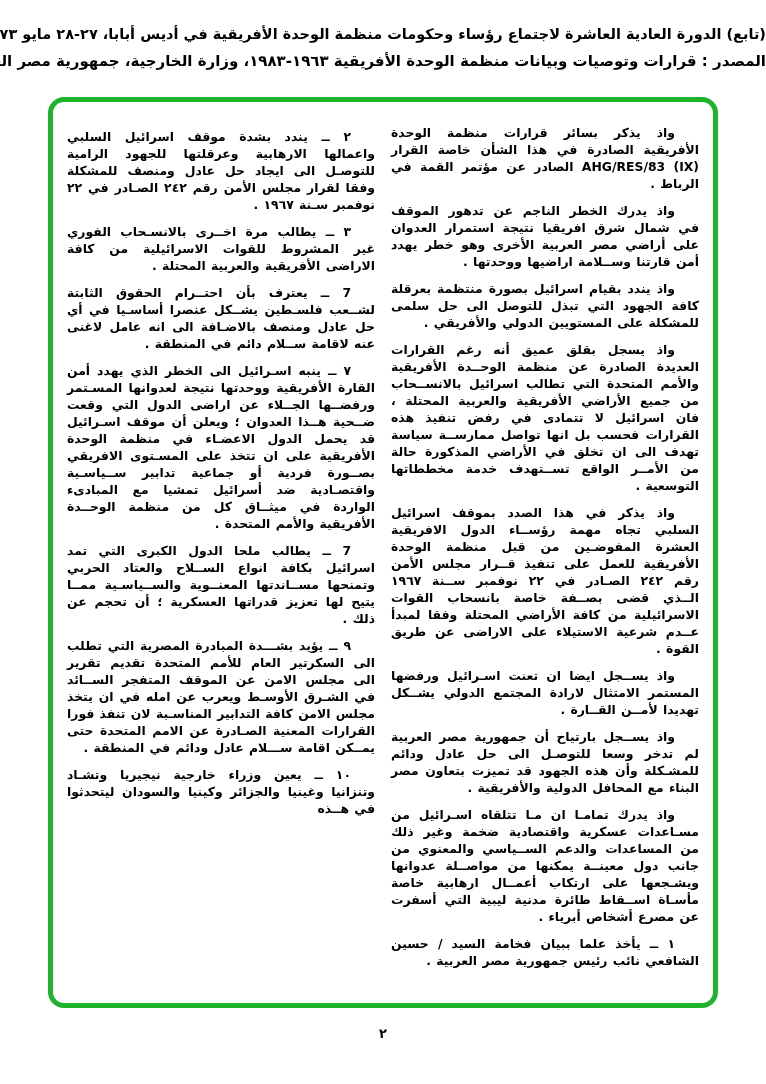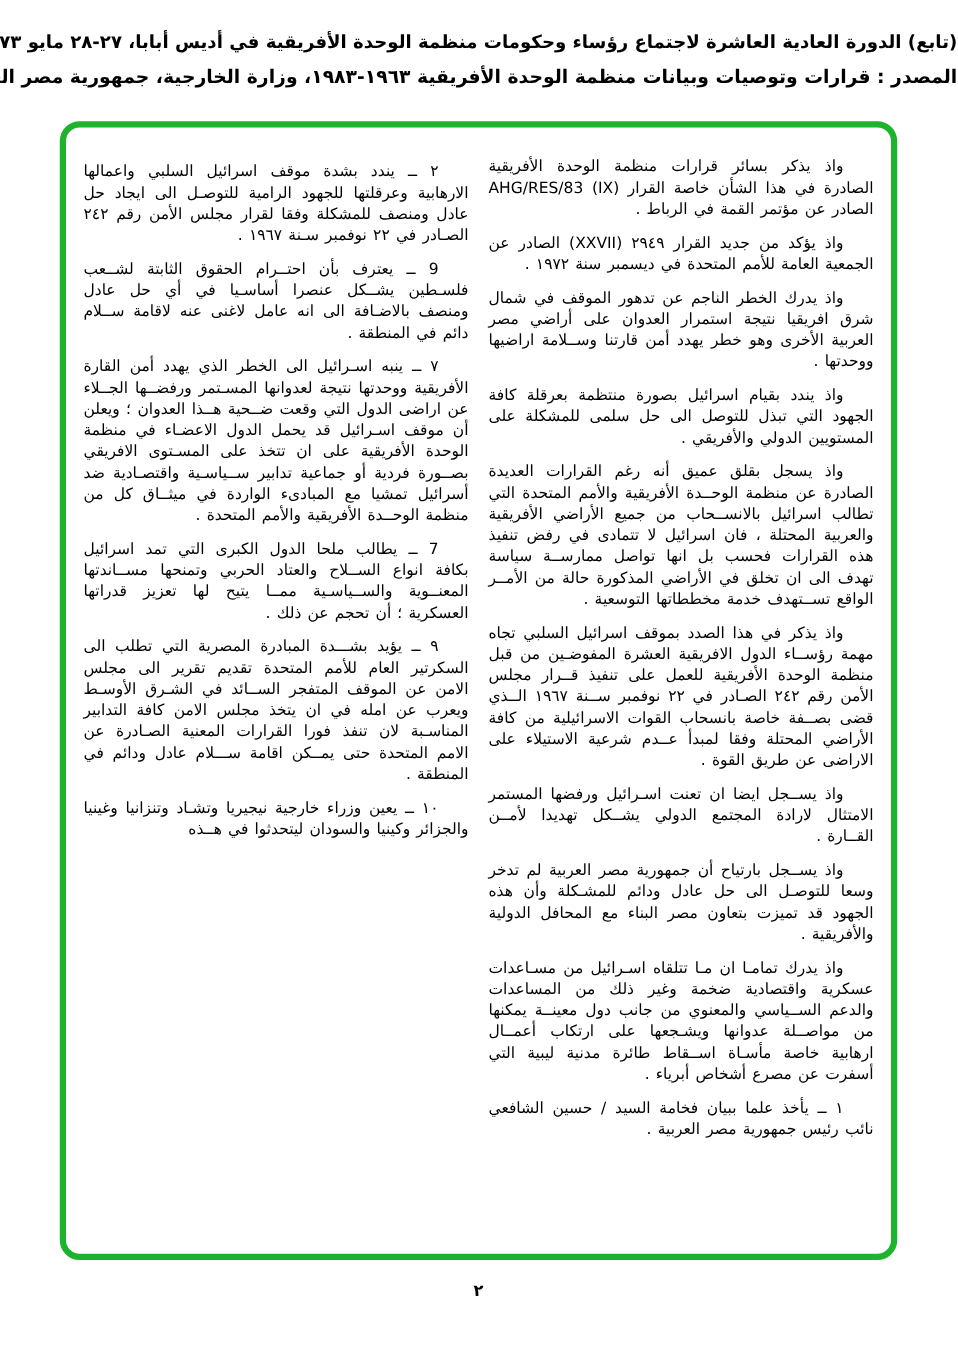--- a/index.html
+++ b/index.html
@@ -44,21 +44,21 @@
     padding: 22px 14px 8px 14px;
     display: flex;
     flex-direction: row; 
     gap: 16px;
     overflow: hidden;
   }
   .col {
     width: 50%;
     direction: rtl;
     font-size: 12.4px;
-    font-weight: normal;
+    font-weight: bold;
     line-height: 17px;
     text-align: justify;
   }
   .col p {
     margin-bottom: 10px;
     text-indent: 24px;
     word-spacing: 1px;
   }
   .col-left { padding-top: 4px; }
   .page-number {
@@ -78,34 +78,34 @@
 
   <div class="header">
     <div class="header-title">(تابع) الدورة العادية العاشرة لاجتماع رؤساء وحكومات منظمة الوحدة الأفريقية في أديس أبابا، ٢٧-٢٨ مايو ١٩٧٣</div>
     <div class="header-source">المصدر : قرارات وتوصيات وبيانات منظمة الوحدة الأفريقية ١٩٦٣-١٩٨٣، وزارة الخارجية، جمهورية مصر العربية، ط ١٩٨٥، ص ٢٧٩-٢٨١</div>
   </div>
 
   <div class="doc-box">
 
     <div class="col col-right">
       <p>واذ يذكر بسائر قرارات منظمة الوحدة الأفريقية الصادرة في هذا الشأن خاصة القرار AHG/RES/83 (IX) الصادر عن مؤتمر القمة في الرباط .</p>
-      <p>واذ يؤكد من جديد القرار ٢٩٤٩ (XXVII) الصادر عن الجمعية العامة للأمم المتحدة في ديسمبر سنة ١٩٧٢ .</p>
       <p>واذ يدرك الخطر الناجم عن تدهور الموقف في شمال شرق افريقيا نتيجة استمرار العدوان على أراضي مصر العربية الأخرى وهو خطر يهدد أمن قارتنا وســلامة اراضيها ووحدتها .</p>
       <p>واذ يندد بقيام اسرائيل بصورة منتظمة بعرقلة كافة الجهود التي تبذل للتوصل الى حل سلمى للمشكلة على المستويين الدولي والأفريقي .</p>
       <p>واذ يسجل بقلق عميق أنه رغم القرارات العديدة الصادرة عن منظمة الوحــدة الأفريقية والأمم المتحدة التي تطالب اسرائيل بالانســحاب من جميع الأراضي الأفريقية والعربية المحتلة ، فان اسرائيل لا تتمادى في رفض تنفيذ هذه القرارات فحسب بل انها تواصل ممارســة سياسة تهدف الى ان تخلق في الأراضي المذكورة حالة من الأمــر الواقع تســتهدف خدمة مخططاتها التوسعية .</p>
       <p>واذ يذكر في هذا الصدد بموقف اسرائيل السلبي تجاه مهمة رؤســاء الدول الافريقية العشرة المفوضـين من قبل منظمة الوحدة الأفريقية للعمل على تنفيذ قــرار مجلس الأمن رقم ٢٤٢ الصـادر في ٢٢ نوفمبر ســنة ١٩٦٧ الــذي قضى بصــفة خاصة بانسحاب القوات الاسرائيلية من كافة الأراضي المحتلة وفقا لمبدأ عــدم شرعية الاستيلاء على الاراضى عن طريق القوة .</p>
       <p>واذ يســجل ايضا ان تعنت اسـرائيل ورفضها المستمر الامتثال لارادة المجتمع الدولي يشــكل تهديدا لأمــن القــارة .</p>
       <p>واذ يســجل بارتياح أن جمهورية مصر العربية لم تدخر وسعا للتوصـل الى حل عادل ودائم للمشـكلة وأن هذه الجهود قد تميزت بتعاون مصر البناء مع المحافل الدولية والأفريقية .</p>
       <p>واذ يدرك تمامـا ان مـا تتلقاه اسـرائيل من مسـاعدات عسكرية واقتصادية ضخمة وغير ذلك من المساعدات والدعم الســياسي والمعنوي من جانب دول معينــة يمكنها من مواصــلة عدوانها ويشـجعها على ارتكاب أعمــال ارهابية خاصة مأسـاة اســقاط طائرة مدنية ليبية التي أسفرت عن مصرع أشخاص أبرياء .</p>
       <p>١ ــ يأخذ علما ببيان فخامة السيد / حسين الشافعي نائب رئيس جمهورية مصر العربية .</p>
     </div>
 
     <div class="col col-left">
       <p>٢ ــ يندد بشدة موقف اسرائيل السلبي واعمالها الارهابية وعرقلتها للجهود الرامية للتوصـل الى ايجاد حل عادل ومنصف للمشكلة وفقا لقرار مجلس الأمن رقم ٢٤٢ الصـادر في ٢٢ نوفمبر سـنة ١٩٦٧ .</p>
-      <p>9 ــ يعترف بأن احتــرام الحقوق الثابتة لشــعب فلسـطين يشــكل عنصرا أساسـيا في أي حل عادل ومنصف بالاضـافة الى انه عامل لاغنى عنه لاقامة ســلام دائم في المنطقة .</p>
+      <p>٣ ــ يطالب مرة اخــرى بالانسـحاب الفوري غير المشروط للقوات الاسرائيلية من كافة الاراضى الأفريقية والعربية المحتلة .</p>
+      <p>7 ــ يعترف بأن احتــرام الحقوق الثابتة لشــعب فلسـطين يشــكل عنصرا أساسـيا في أي حل عادل ومنصف بالاضـافة الى انه عامل لاغنى عنه لاقامة ســلام دائم في المنطقة .</p>
       <p>٧ ــ ينبه اسـرائيل الى الخطر الذي يهدد أمن القارة الأفريقية ووحدتها نتيجة لعدوانها المسـتمر ورفضــها الجــلاء عن اراضى الدول التي وقعت ضــحية هــذا العدوان ؛ ويعلن أن موقف اسـرائيل قد يحمل الدول الاعضـاء في منظمة الوحدة الأفريقية على ان تتخذ على المسـتوى الافريقي بصــورة فردية أو جماعية تدابير ســياسـية واقتصـادية ضد أسرائيل تمشيا مع المبادىء الواردة في ميثــاق كل من منظمة الوحــدة الأفريقية والأمم المتحدة .</p>
       <p>7 ــ يطالب ملحا الدول الكبرى التي تمد اسرائيل بكافة انواع الســلاح والعتاد الحربي وتمنحها مســاندتها المعنــوية والســياسـية ممــا يتيح لها تعزيز قدراتها العسكرية ؛ أن تحجم عن ذلك .</p>
       <p>٩ ــ يؤيد بشـــدة المبادرة المصرية التي تطلب الى السكرتير العام للأمم المتحدة تقديم تقرير الى مجلس الامن عن الموقف المتفجر الســائد في الشـرق الأوسـط ويعرب عن امله في ان يتخذ مجلس الامن كافة التدابير المناسـبة لان تنفذ فورا القرارات المعنية الصـادرة عن الامم المتحدة حتى يمــكن اقامة ســـلام عادل ودائم في المنطقة .</p>
       <p>١٠ ــ يعين وزراء خارجية نيجيريا وتشـاد وتنزانيا وغينيا والجزائر وكينيا والسودان ليتحدثوا في هــذه</p>
     </div>
 
   </div>
 
   <div class="page-number">٢</div>
 

